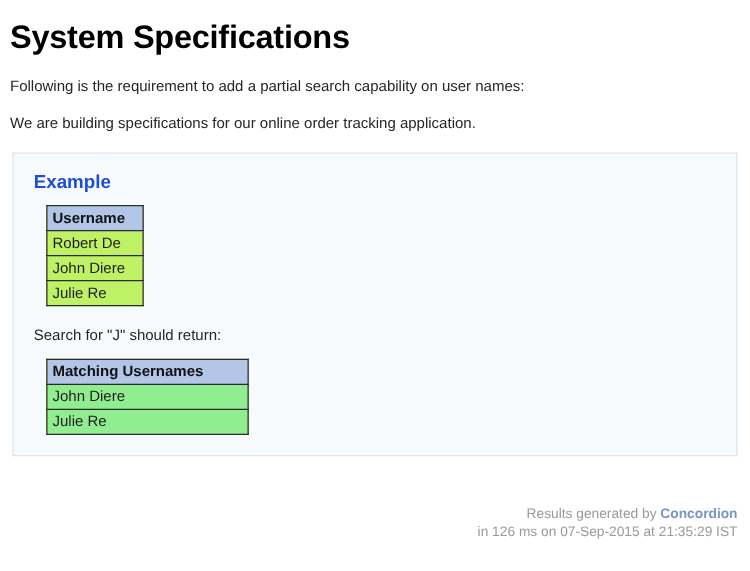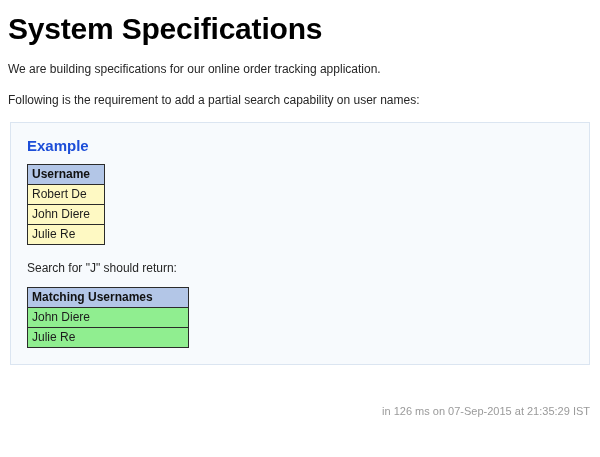--- a/index.html
+++ b/index.html
@@ -14,21 +14,21 @@
     color: #1a1a1a;
     overflow: hidden;
     position: relative;
   }
   .page {
     padding: 8px 10px 0 8px;
     box-sizing: border-box;
     width: 600px;
   }
   h1.page-title {
-    font-size: 30px;
+    font-size: 26px;
     line-height: 34px;
     font-weight: bold;
     margin: 4px 0 16px 0;
     letter-spacing: -0.2px;
     color: #000000;
   }
   p.para {
     font-size: 12px;
     line-height: 15px;
     margin: 0 0 16px 0;
@@ -50,22 +50,22 @@
   h2.example-title {
     font-size: 15px;
     line-height: 18px;
     font-weight: bold;
     margin: 2px 0 9px 2px;
     color: #1d4ed8;
   }
 
   table.spec-table {
     border-collapse: collapse;
-    margin: 0 0 0 2px;
-    background: #fef9c3;
+    margin: 0 0 0 12px;
+    background: #bef264;
     table-layout: auto;
   }
   table.spec-table th,
   table.spec-table td {
     border: 1px solid #2b2b2b;
     font-size: 12px;
     line-height: 14px;
     padding: 2px 4px 3px 4px;
     text-align: left;
     white-space: nowrap;
@@ -116,23 +116,23 @@
     text-decoration: none;
   }
 </style>
 </head>
 <body>
 
 <div class="page">
 
   <h1 class="page-title">System Specifications</h1>
 
+  <p class="para second">Following is the requirement to add a partial search capability on user names:</p>
+
   <p class="para">We are building specifications for our online order tracking application.</p>
-
-  <p class="para second">Following is the requirement to add a partial search capability on user names:</p>
 
   <div class="example-box">
 
     <h2 class="example-title">Example</h2>
 
     <table class="spec-table usernames-table">
       <thead>
         <tr>
           <th>Username</th>
         </tr>
@@ -165,14 +165,18 @@
         <tr>
           <td class="success">Julie Re</td>
         </tr>
       </tbody>
     </table>
 
   </div>
 </div>
 
 <div class="footer">
+  <span class="line">
+    <span>Results generated by</span>
+    <a class="concordion-link" href="#">Concordion</a>
+  </span>
   <span class="line">in 126 ms on 07-Sep-2015 at 21:35:29 IST</span>
 </div>
 
 </body></html>

